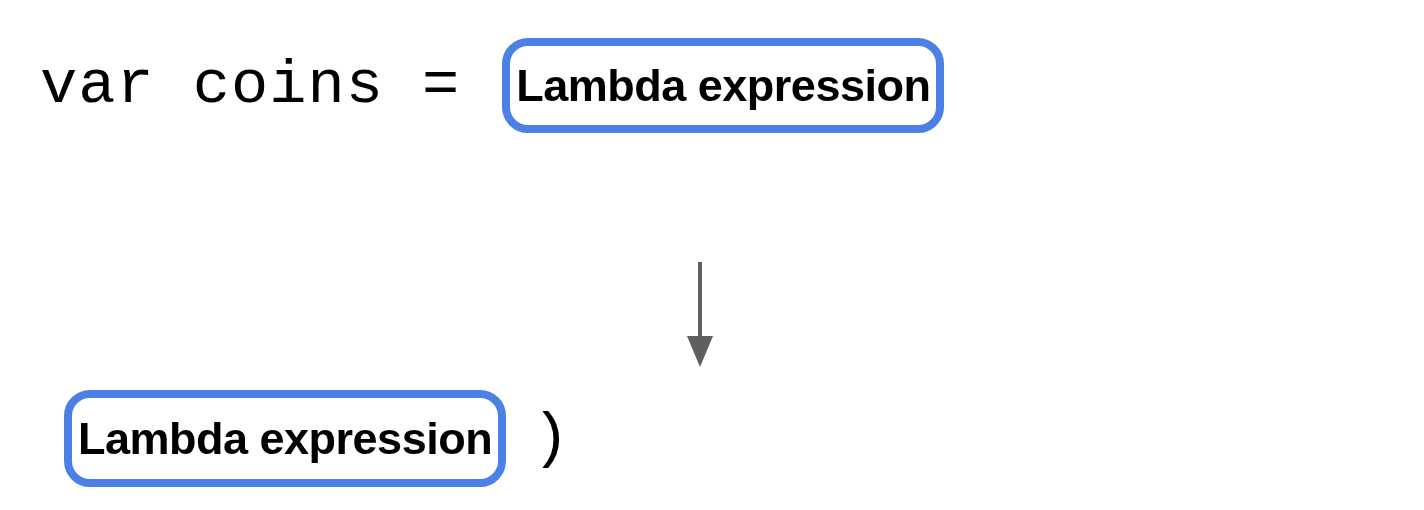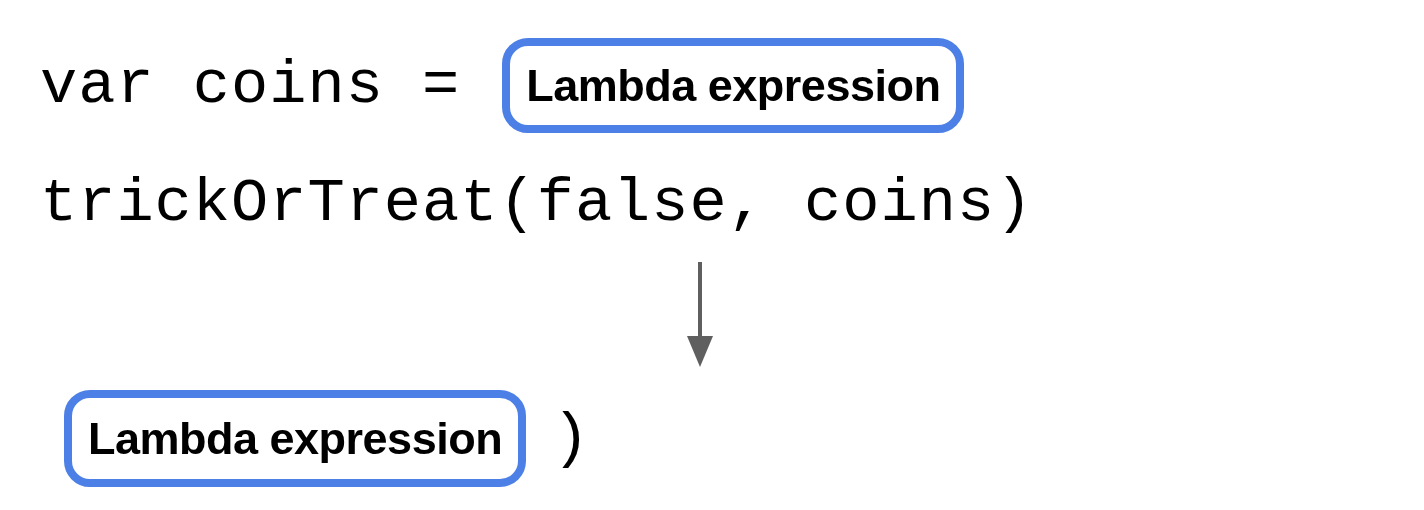--- a/index.html
+++ b/index.html
@@ -31,21 +31,21 @@
   }
   .lambda-box {
     display: inline-flex;
     align-items: center;
     justify-content: center;
     box-sizing: border-box;
     height: 95px;
     border: 8px solid #4d80e6;
     border-radius: 26px;
     background: #ffffff;
-    padding: 0 16px;
+    padding: 0 6px;
   }
   .lambda-label {
     font-family: "Liberation Sans", "DejaVu Sans", sans-serif;
     font-size: 45px;
     font-weight: 700;
     color: #000000;
     letter-spacing: -0.5px;
     white-space: nowrap;
     line-height: 1;
   }
@@ -71,23 +71,20 @@
 
 <div class="canvas">
 
   <div class="row row1">
     <span class="code">var coins =</span>
     <span class="lambda-box">
       <span class="lambda-label">Lambda expression</span>
     </span>
   </div>
 
-  <div class="row row2">
-    <span class="code">trickOrTreat(false, coins)</span>
-  </div>
 
   <div class="arrow-wrap">
     <svg width="30" height="106" viewBox="0 0 30 106" aria-hidden="true">
       <rect x="13" y="0" width="4" height="76" fill="#5f5f5f"></rect>
       <polygon points="2,74 28,74 15,105" fill="#5f5f5f"></polygon>
     </svg>
   </div>
 
   <div class="row row3">
     <span class="lambda-box">

